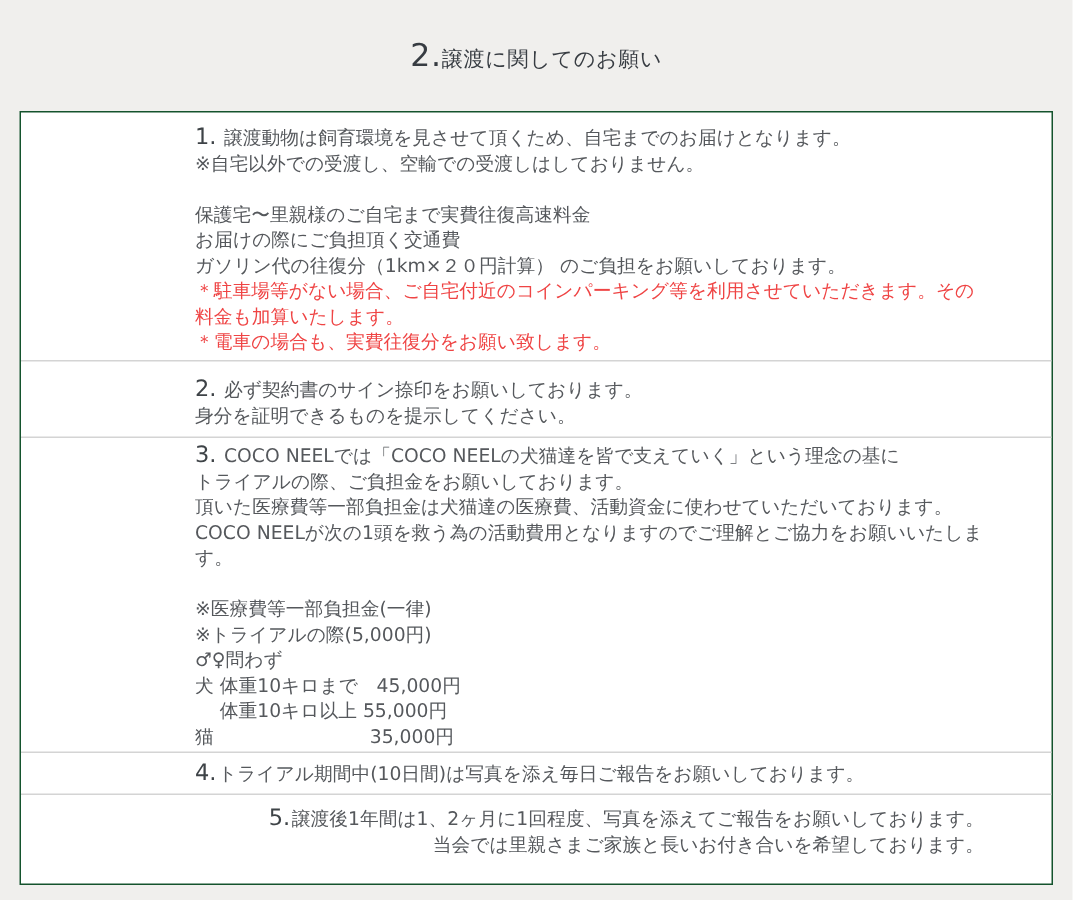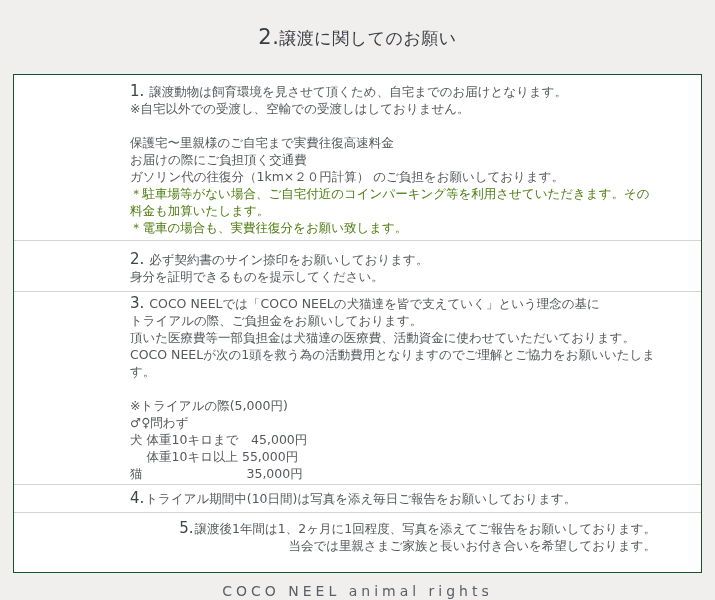--- a/index.html
+++ b/index.html
@@ -14,21 +14,21 @@
   
   .page-header {
     height: 74px;
     display: flex; align-items: center; justify-content: center;
   }
   .page-title {
     margin: 0; font-weight: 500; color: #373c42; letter-spacing: 0.5px;
     display: flex; align-items: baseline;
   }
   .title-num { font-size: 21px; }
-  .title-text { font-size: 17px; }
+  .title-text { font-size: 14px; }
 
   
   .panel {
     margin: 0 13px;
     background: #ffffff;
     border: 1px solid #14532d;
   }
   .section {
     padding: 8px 45px 4px 116px;
   }
@@ -39,21 +39,21 @@
     font-size: 12.5px;
     line-height: 17px;
     color: #55585c;
   }
   .num-line { display: block; }
   .num {
     font-size: 15px; color: #3e4347; line-height: 17px;
     margin-right: 5px;
   }
   .num-tight { margin-right: 1px; }
-  .purple { color: #4d7c0f; }
+  .purple { color: #ef4444; }
   .gap-block { margin-top: 17px; }
   .pre { white-space: pre; }
 
   .section-2 { padding-top: 10px; padding-bottom: 6px; }
   .section-3 { padding-top: 3px;  padding-bottom: 2px; }
   .section-4 { padding-top: 5px;  padding-bottom: 5px; }
   .section-5 { padding-top: 7px;  padding-bottom: 18px; text-align: right; }
 
   
   .page-footer {
@@ -102,20 +102,21 @@
     </section>
 
     <section class="section section-3">
       <p class="line num-line">
         <span class="num">3.</span><span>COCO NEELでは「COCO NEELの犬猫達を皆で支えていく」という理念の基に</span>
       </p>
       <p class="line">トライアルの際、ご負担金をお願いしております。</p>
       <p class="line">頂いた医療費等一部負担金は犬猫達の医療費、活動資金に使わせていただいております。</p>
       <p class="line">COCO NEELが次の1頭を救う為の活動費用となりますのでご理解とご協力をお願いいたします。</p>
       <div class="gap-block">
+        <p class="line">※医療費等一部負担金(一律)</p>
         <p class="line">※トライアルの際(5,000円)</p>
         <p class="line">♂♀問わず</p>
         <p class="line pre">犬 体重10キロまで　45,000円</p>
         <p class="line pre">　 体重10キロ以上 55,000円</p>
         <p class="line pre">猫　　　　　　　　 35,000円</p>
       </div>
     </section>
 
     <section class="section section-4">
       <p class="line num-line">

